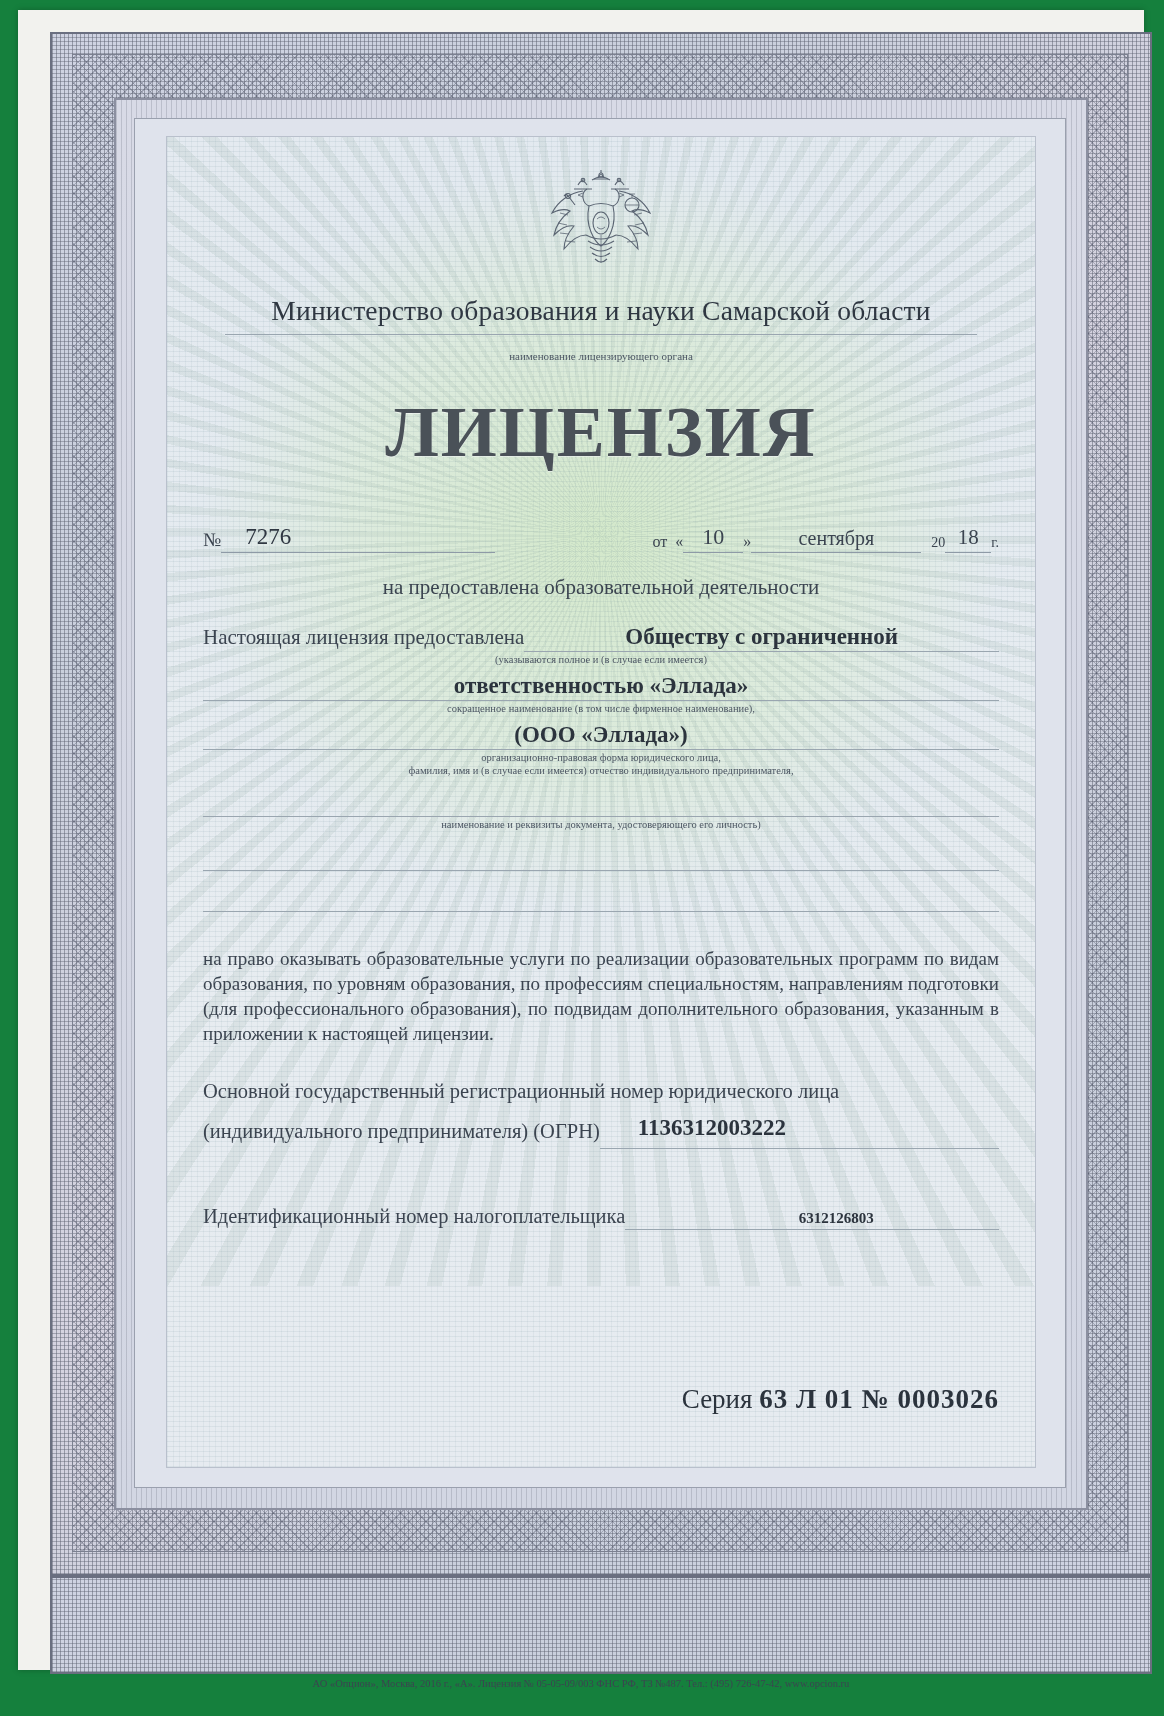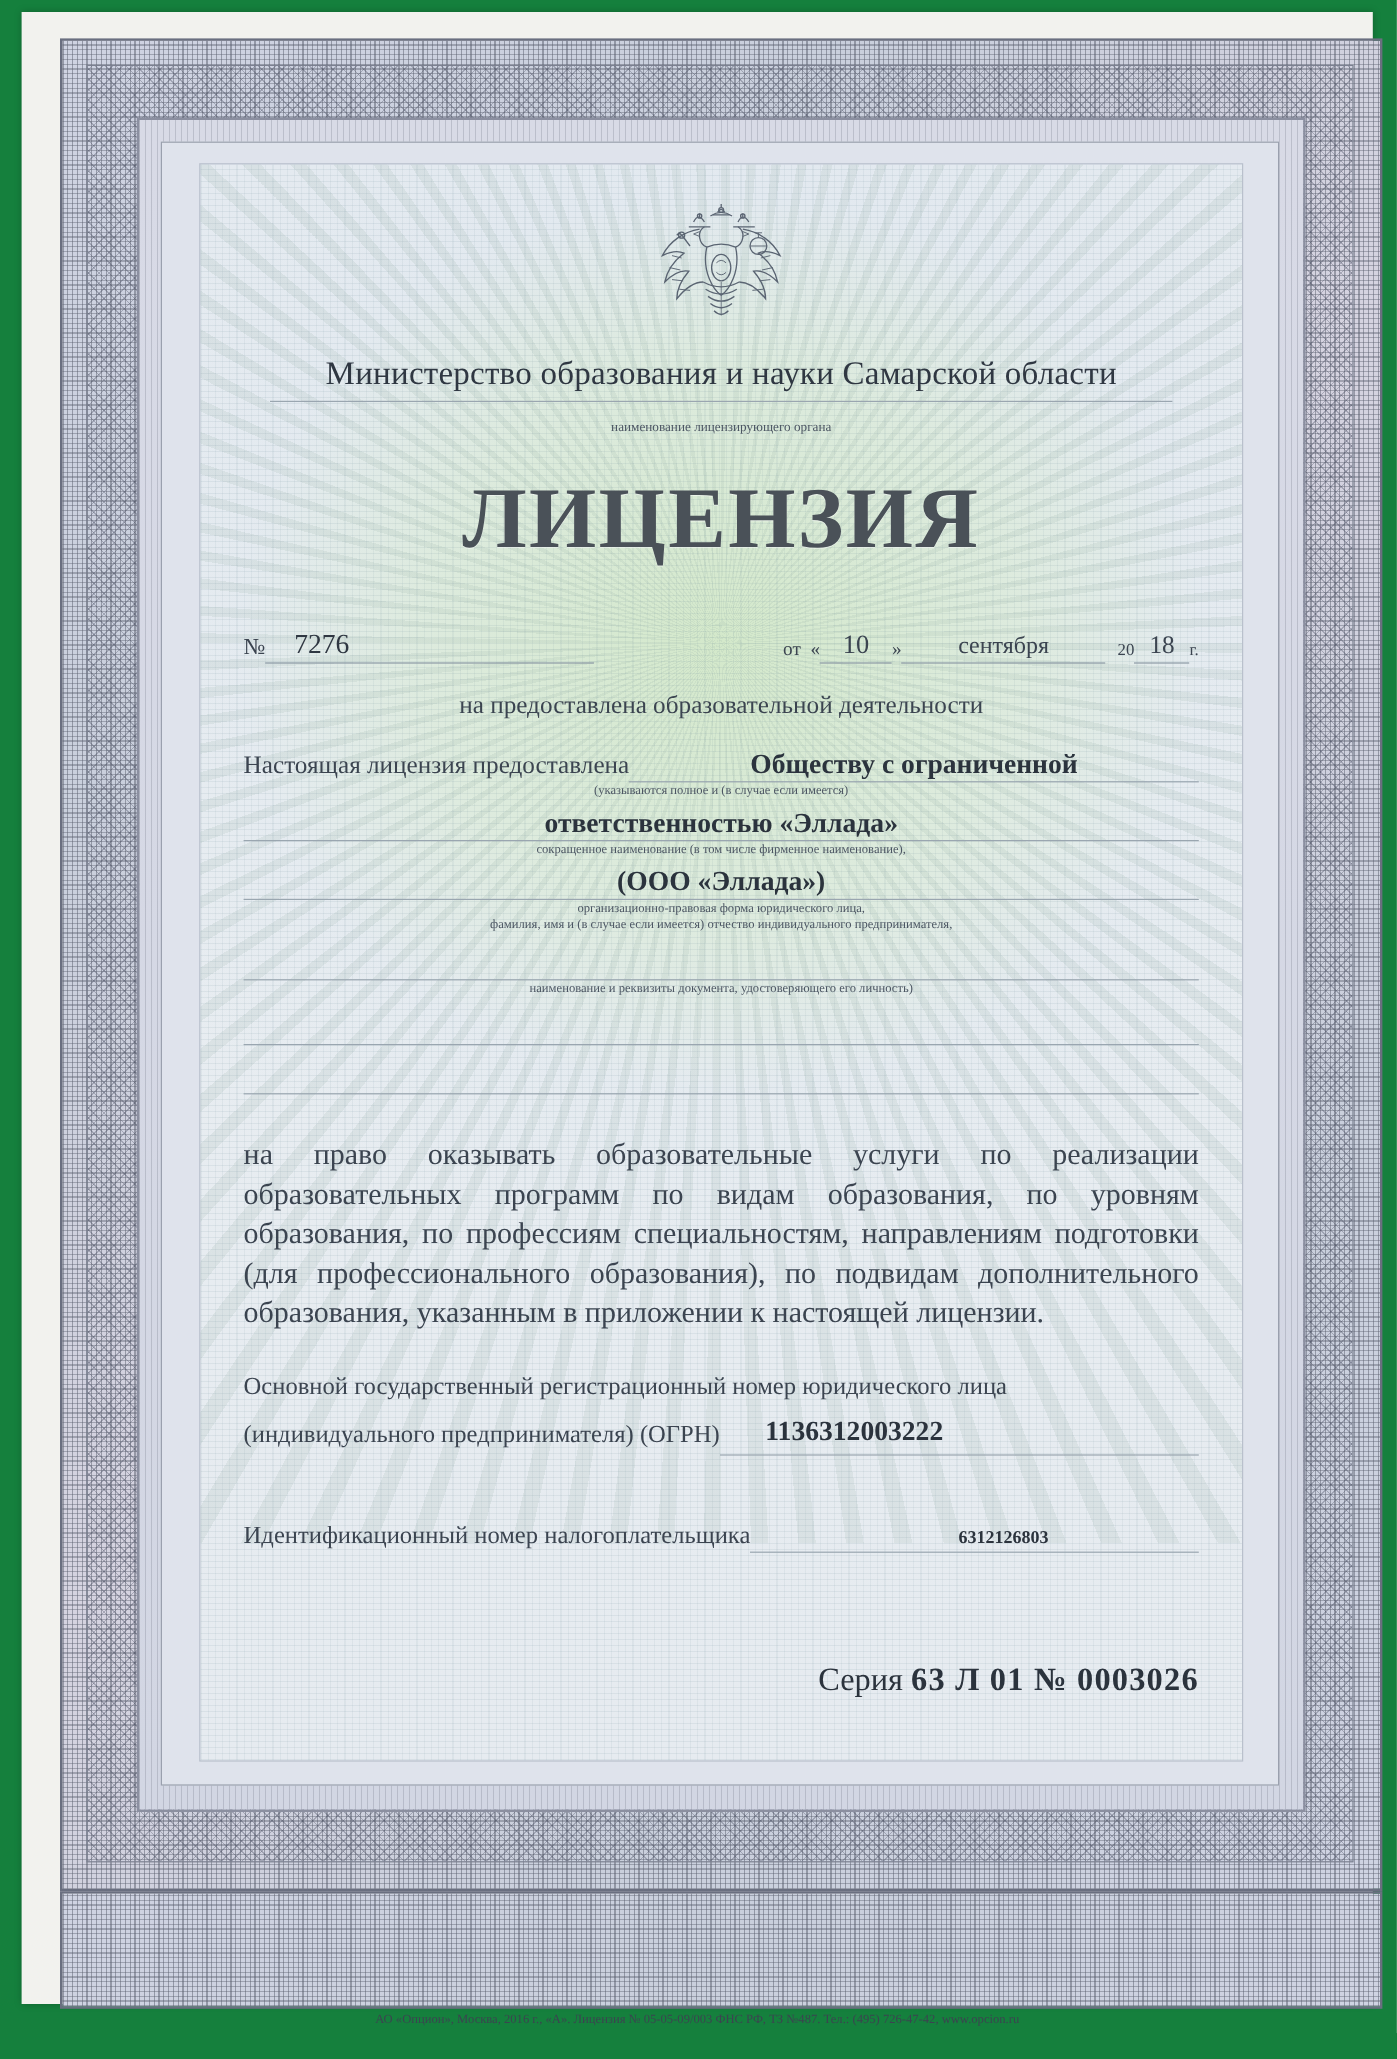--- a/index.html
+++ b/index.html
@@ -117,21 +117,21 @@
   .grow{display:flex;align-items:flex-end;}
   .glabel{font-size:21px;white-space:nowrap;padding-bottom:2px;}
   .gline{flex:1;border-bottom:1px solid #9aa6b0;text-align:center;padding-bottom:1px;}
   .gbold{font-size:23px;font-weight:bold;color:#2b333d;}
   .gcap{text-align:center;font-size:10.5px;color:#4c5663;margin-top:2px;}
   .fullline{border-bottom:1px solid #9aa6b0;text-align:center;padding-bottom:1px;margin-top:8px;}
   .emptyline{border-bottom:1px solid #9aa6b0;height:26px;margin-top:14px;}
 
   
   .body-p{
-    margin-top:34px;font-size:25px;line-height:1.32;text-align:justify;
+    margin-top:34px;font-size:19px;line-height:1.32;text-align:justify;
     color:#3b4450;
   }
   .ogrn-p{margin-top:30px;font-size:20.5px;line-height:1.5;color:#3b4450;}
   .ogrnrow{display:flex;align-items:flex-end;margin-top:4px;}
   .ogrnrow .lbl{white-space:nowrap;padding-bottom:2px;font-size:20.5px;}
   .ogrnrow .val{
     flex:1;border-bottom:1px solid #9aa6b0;text-align:left;padding:0 0 2px 38px;
     font-size:23px;font-weight:bold;color:#2b333d;
   }
   .innrow{display:flex;align-items:flex-end;margin-top:56px;}

